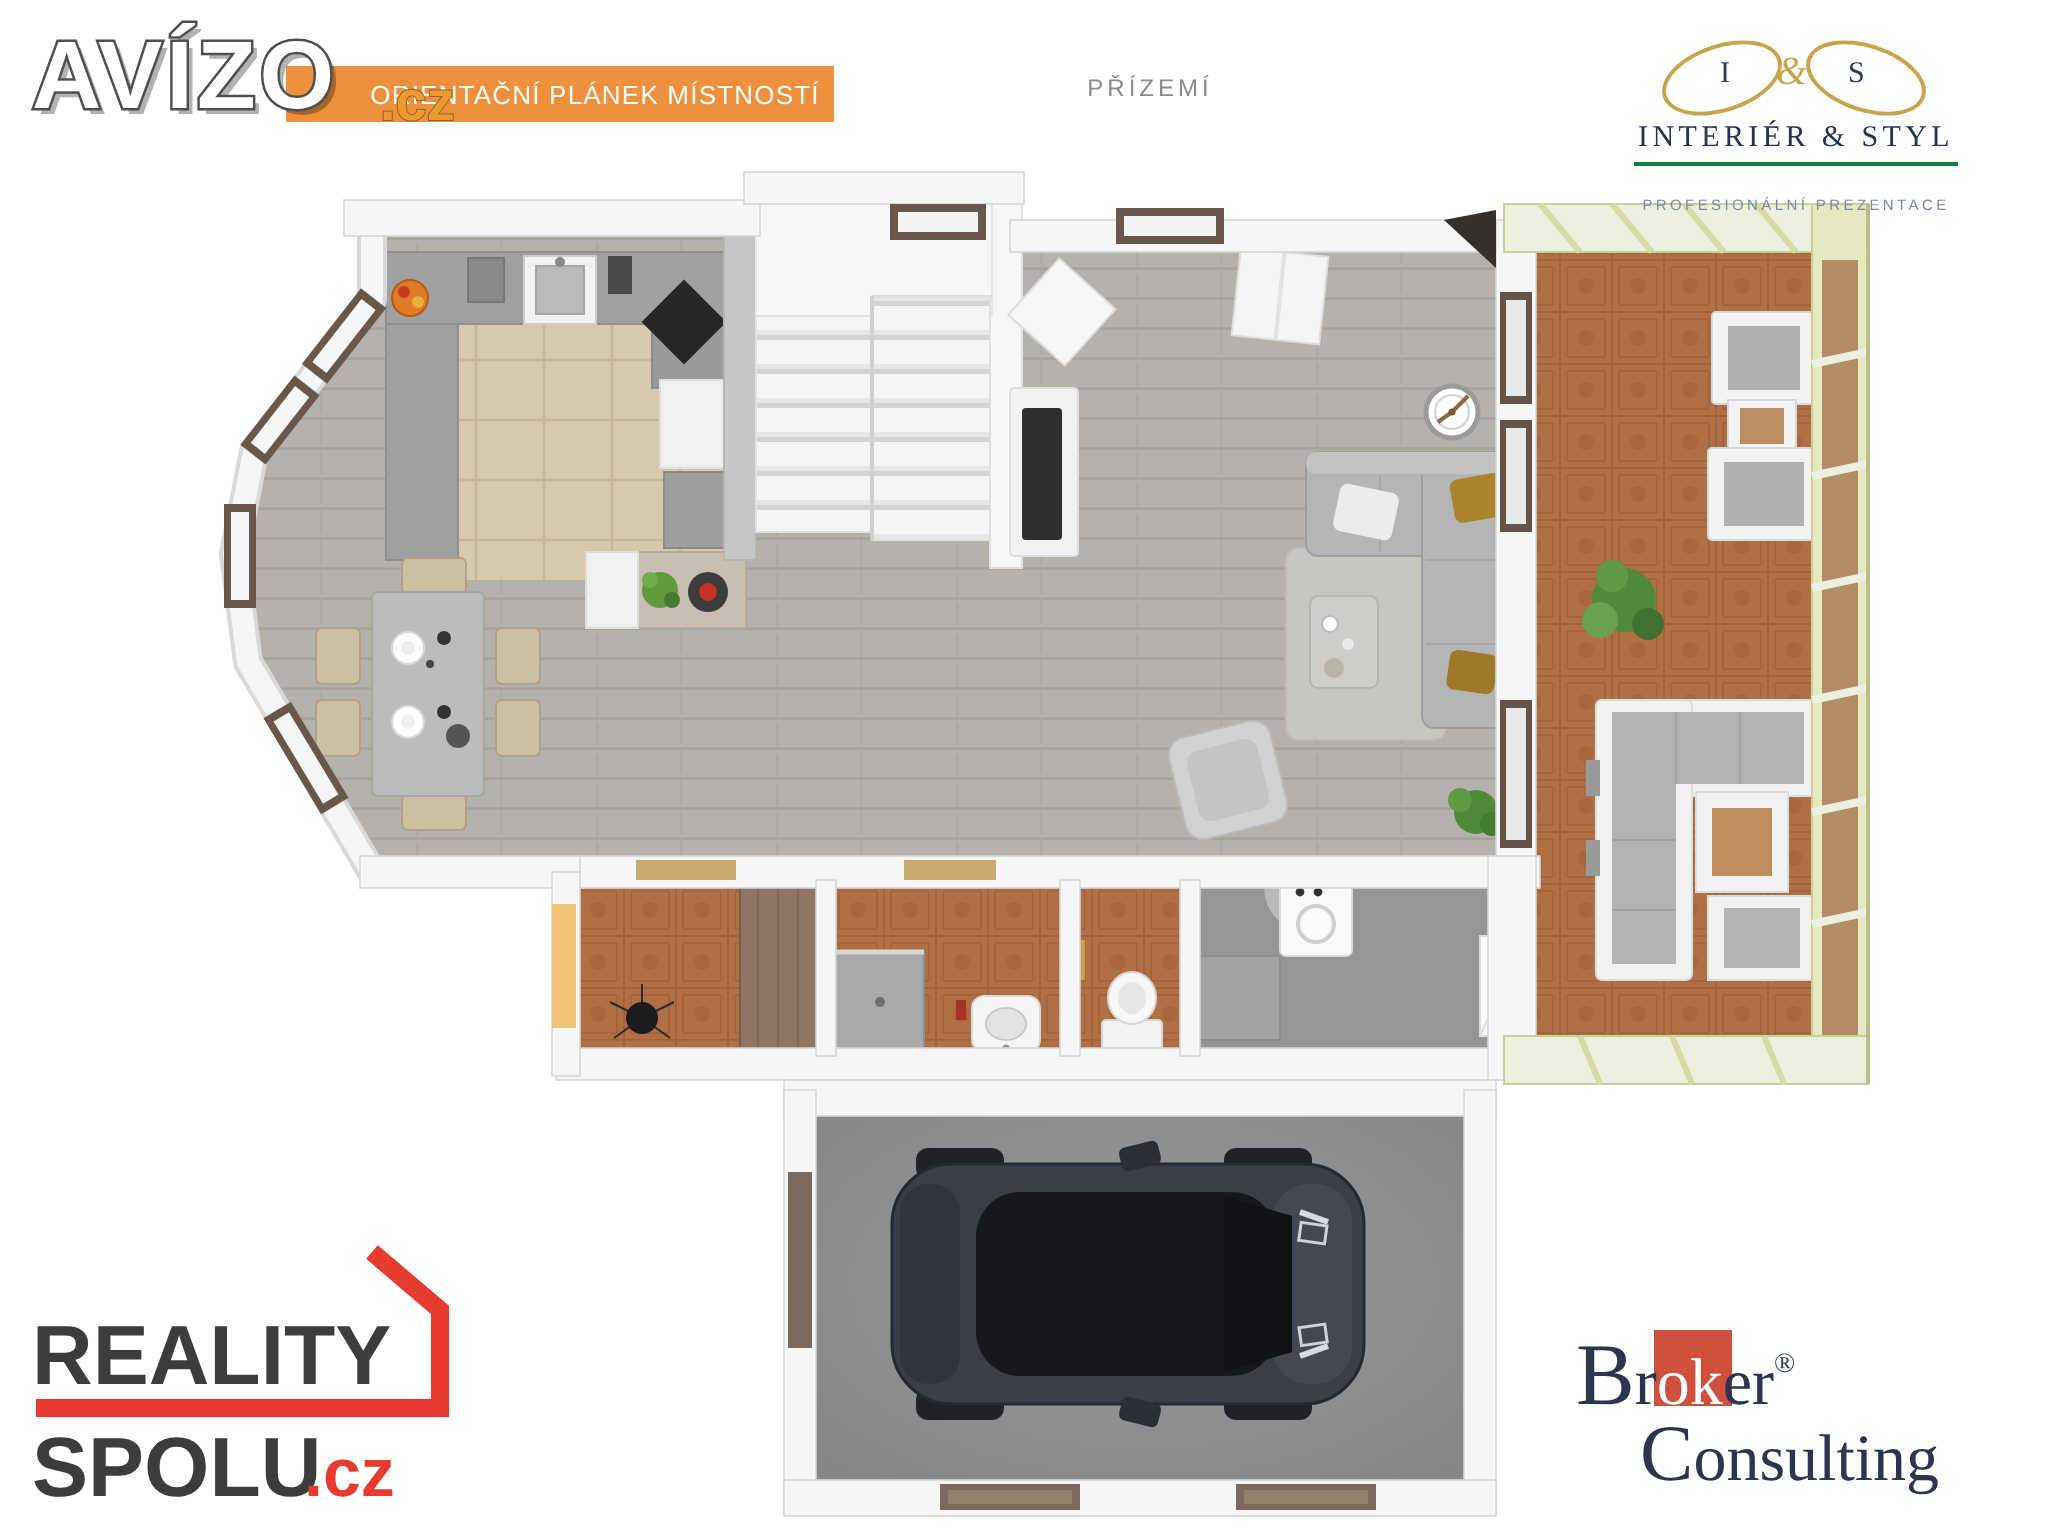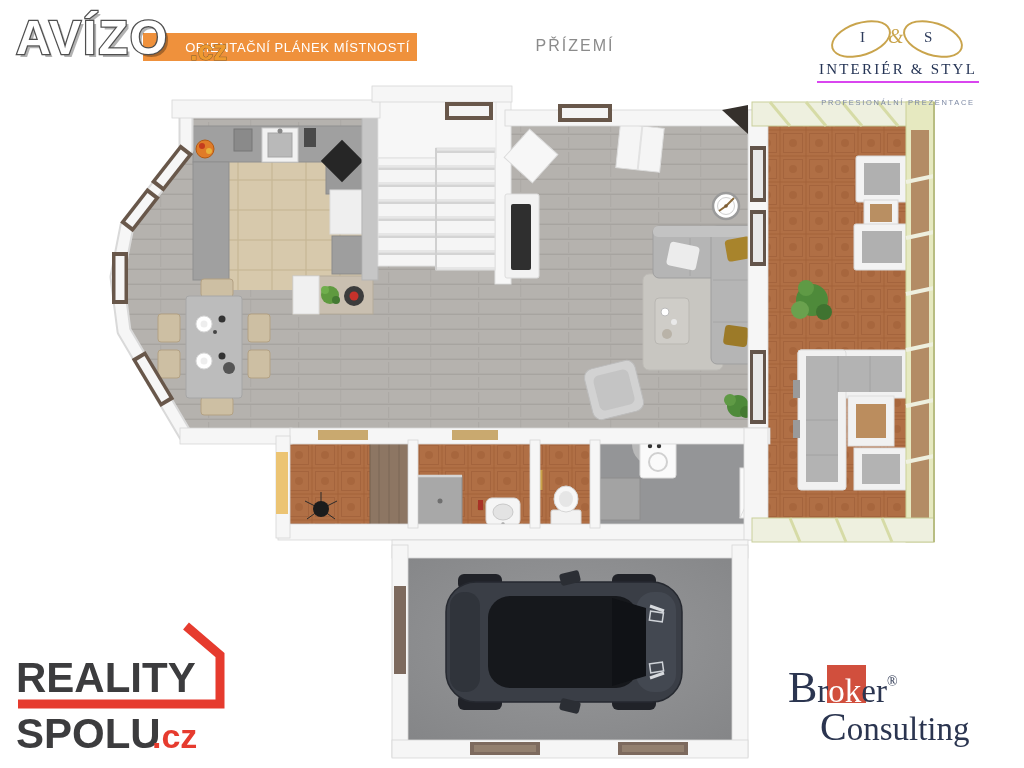--- a/index.html
+++ b/index.html
@@ -5,33 +5,33 @@
   html,body{margin:0;padding:0;background:#fff;}
   body{width:1024px;height:768px;position:relative;overflow:hidden;
        font-family:"Liberation Sans","DejaVu Sans",sans-serif;}
   #plan-svg{position:absolute;left:0;top:0;z-index:1;}
   
   .banner{position:absolute;left:143px;top:33px;width:274px;height:28px;z-index:2;
           background:#ef913c;display:flex;align-items:center;justify-content:center;}
   .banner span{color:#fff;font-size:13px;font-weight:normal;letter-spacing:.6px;white-space:nowrap;margin-left:35px;}
   #avizo{position:absolute;left:10px;top:4px;z-index:3;}
   .floor-label{position:absolute;left:495px;top:37px;width:160px;z-index:2;
-               text-align:center;color:#8b8b8b;font-size:16px;letter-spacing:2px;}
+               text-align:center;color:#8b8b8b;font-size:12px;letter-spacing:2px;}
   .is-logo{position:absolute;left:802px;top:16px;width:192px;z-index:2;text-align:center;}
   .is-monogram{position:relative;height:44px;}
   .is-monogram .loop{position:absolute;top:6px;width:58px;height:30px;border:2px solid #c9a44c;
                      border-radius:50%;}
   .loop.l1{left:28px;transform:rotate(-18deg);}
   .loop.l2{left:100px;transform:rotate(18deg);}
   .is-monogram .ltr{position:absolute;top:13px;font-family:"Liberation Serif",serif;
                     font-size:15px;color:#2e3c5c;}
   .ltr.i{left:58px;} .ltr.s{left:122px;}
   .ltr.amp{left:86px;color:#c9a44c;font-size:20px;top:9px;font-style:italic;}
   .is-name{font-family:"Liberation Serif",serif;font-size:15px;letter-spacing:2.2px;
-           color:#253455;display:inline-block;padding:1px 2px 3px;border-bottom:2px solid #d946ef;}
+           color:#253455;display:inline-block;padding:1px 2px 3px;border-bottom:2px solid #15803d;}
   .is-tag{font-size:7.5px;letter-spacing:1.7px;color:#7d89a4;margin-top:15px;}
   
   #reality{position:absolute;left:12px;top:612px;z-index:2;}
   #broker{position:absolute;left:786px;top:662px;z-index:2;}
 </style>
 </head>
 <body>
 
 <svg id="plan-svg" width="1024" height="768" viewBox="0 0 1024 768">
   <defs>

